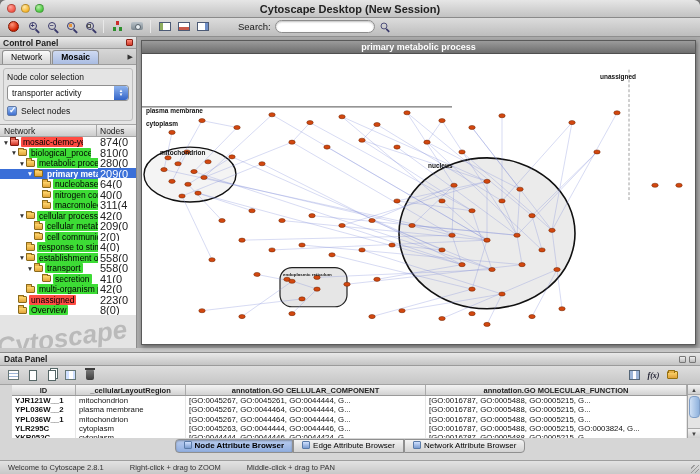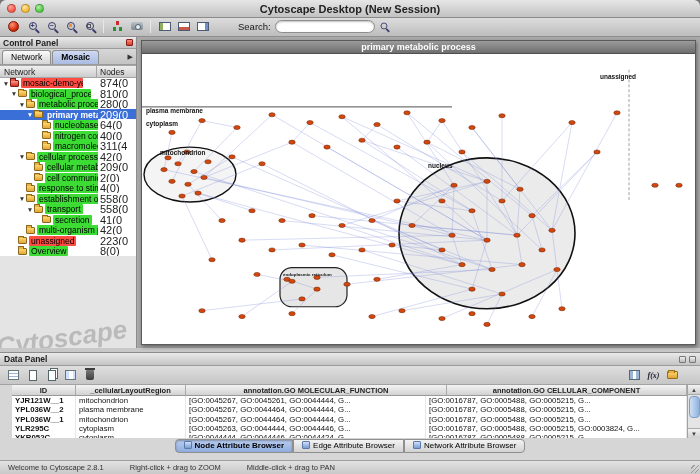--- a/index.html
+++ b/index.html
@@ -251,20 +251,34 @@
 
     <div class="control-panel">
       <div class="cp-header">
         <span class="cp-title">Control Panel</span>
         <span class="cp-close"></span>
       </div>
       <div class="cp-tabs">
         <span class="cp-tab">Network</span>
         <span class="cp-tab sel">Mosaic</span>
         <span class="cp-tab-arrow">▶</span>
+      </div>
+      <div class="color-box">
+        <div class="cb-label">Node color selection</div>
+        <div class="combo">
+          <span class="combo-text">transporter activity</span>
+          <span class="combo-btn">
+              <span>▲</span>
+              <span>▼</span>
+            </span>
+        </div>
+        <div class="check-row">
+          <span class="checkbox"></span>
+          <span class="check-label">Select nodes</span>
+        </div>
       </div>
       <div class="tree-header">
         <span class="th-net">Network</span>
         <span class="th-nodes">Nodes</span>
       </div>
       <div class="tree">
           <div class="tree-row">
             <span class="indent" style="width: 2px;"></span>
             <span class="arrow">▼</span>
             <span class="ticon root"></span>
@@ -617,22 +631,22 @@
           </button>
           <button class="tb-btn">
             <span class="i-folder"></span>
           </button>
         </span>
     </div>
     <div class="dp-table">
       <div class="thead">
           <span class="thcell c0">ID</span>
           <span class="thcell c1">_cellularLayoutRegion</span>
+          <span class="thcell c2">annotation.GO CELLULAR_COMPONENT</span>
           <span class="thcell c3">annotation.GO MOLECULAR_FUNCTION</span>
-          <span class="thcell c2">annotation.GO CELLULAR_COMPONENT</span>
         </div>
       <div>
           <div class="trow">
             <span class="tcell c0">YJR121W__1</span>
             <span class="tcell c1">mitochondrion</span>
             <span class="tcell c2">[GO:0045267, GO:0045261, GO:0044444, G...</span>
             <span class="tcell c3">[GO:0016787, GO:0005488, GO:0005215, G...</span>
           </div>
           <div class="trow">
             <span class="tcell c0">YPL036W__2</span>

